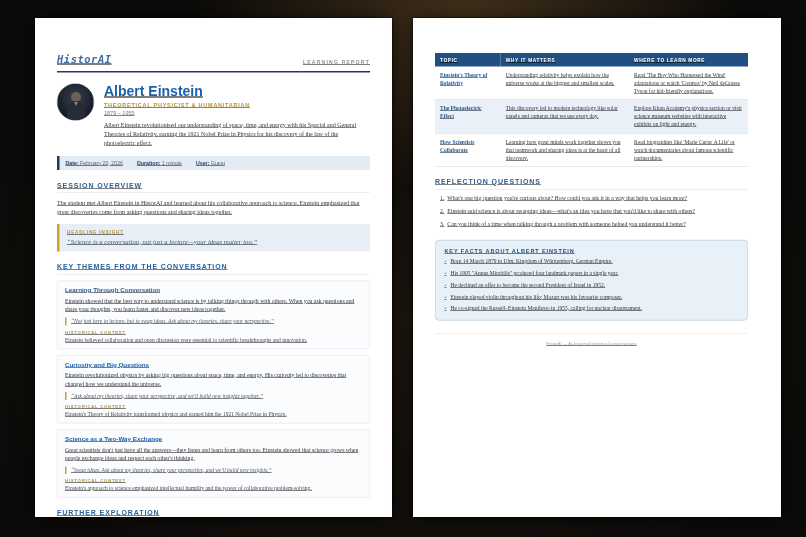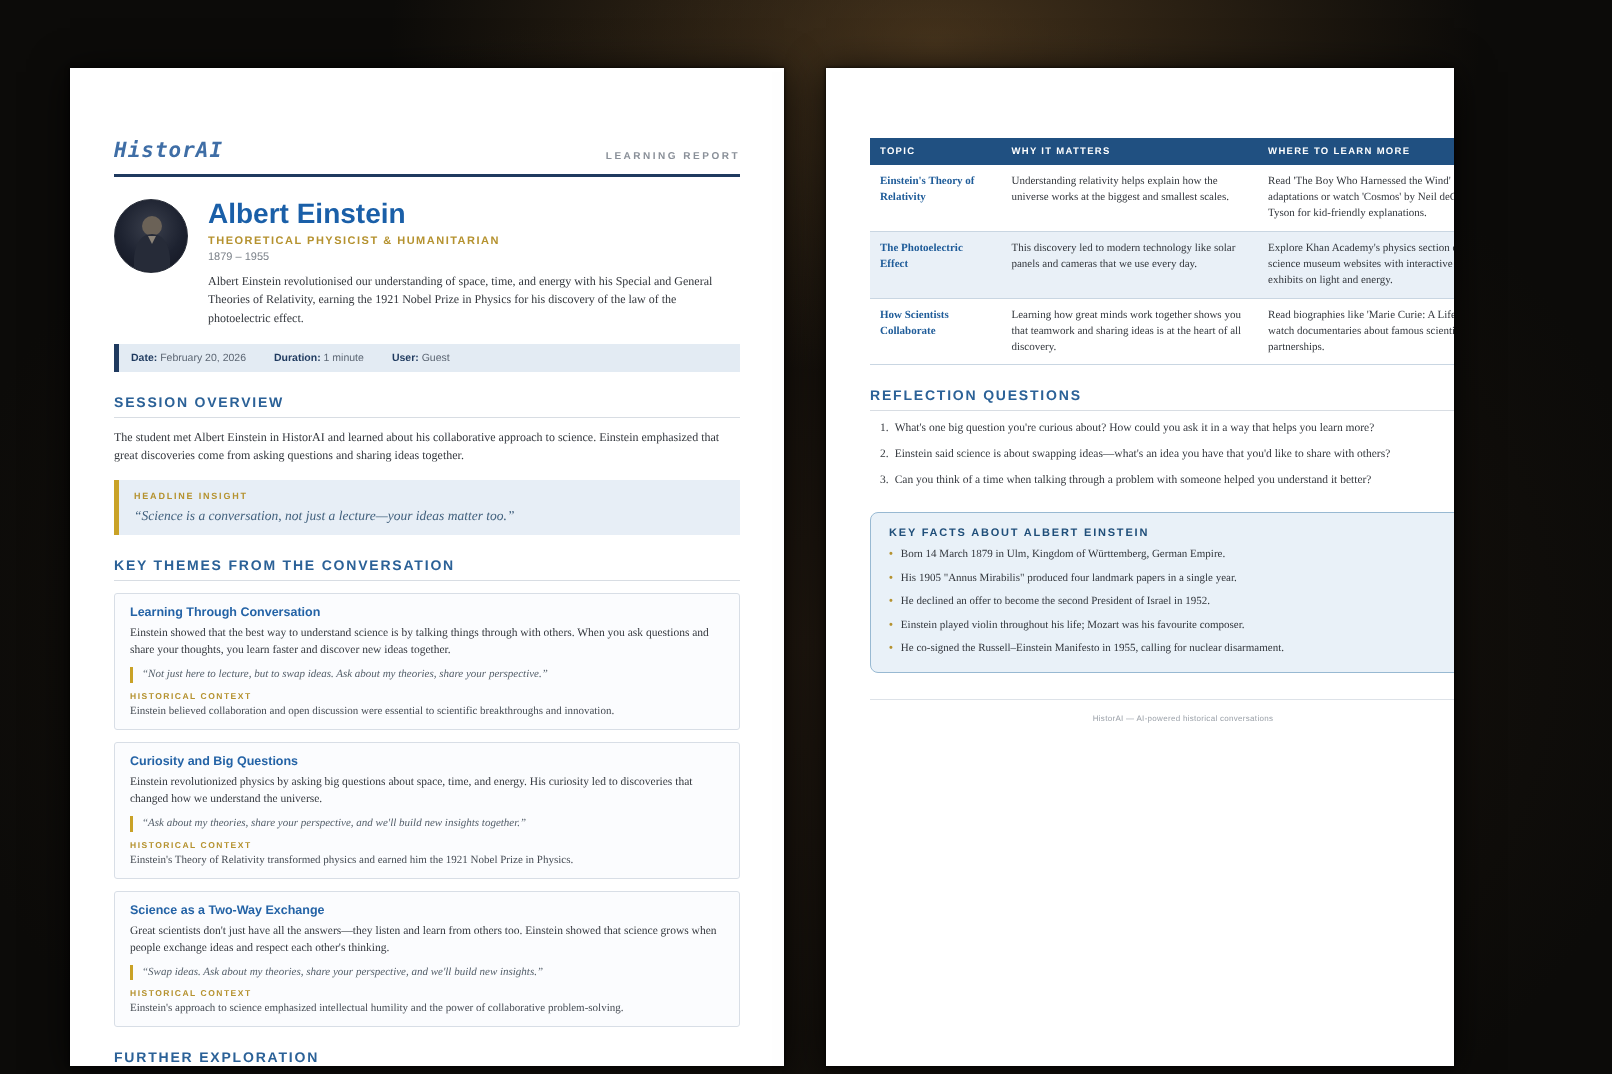--- a/index.html
+++ b/index.html
@@ -7,26 +7,27 @@
   body {
     font-family:"Liberation Sans", sans-serif;
     background:
       radial-gradient(ellipse 420px 260px at 58% 4%, rgba(122,88,46,.50), rgba(0,0,0,0) 65%),
       radial-gradient(ellipse 560px 420px at 50% 60%, #201810, #0c0b09 78%),
       #0b0a09;
   }
   .stage { position:relative; width:806px; height:537px; }
 
   .page {
-    position:absolute; top:34px; height:499px; background:#ffffff;
+    position:absolute; top:18px; height:499px; background:#ffffff;
     box-shadow:0 2px 18px rgba(0,0,0,.75), 0 0 2px rgba(0,0,0,.9);
     overflow:hidden;
+    text-decoration:underline;
   }
   .page-left  { left:35px;  width:357px; }
-  .page-right { left:413px; width:314px; }
+  .page-right { left:413px; width:368px; }
   .page-inner {
     width:714px; height:998px;
     transform:scale(.5); transform-origin:0 0;
     padding:70px 44px 0 44px;
     color:#2f3338;
   }
 
   
   .brand-row { display:flex; justify-content:space-between; align-items:flex-end; }
   .logo {

